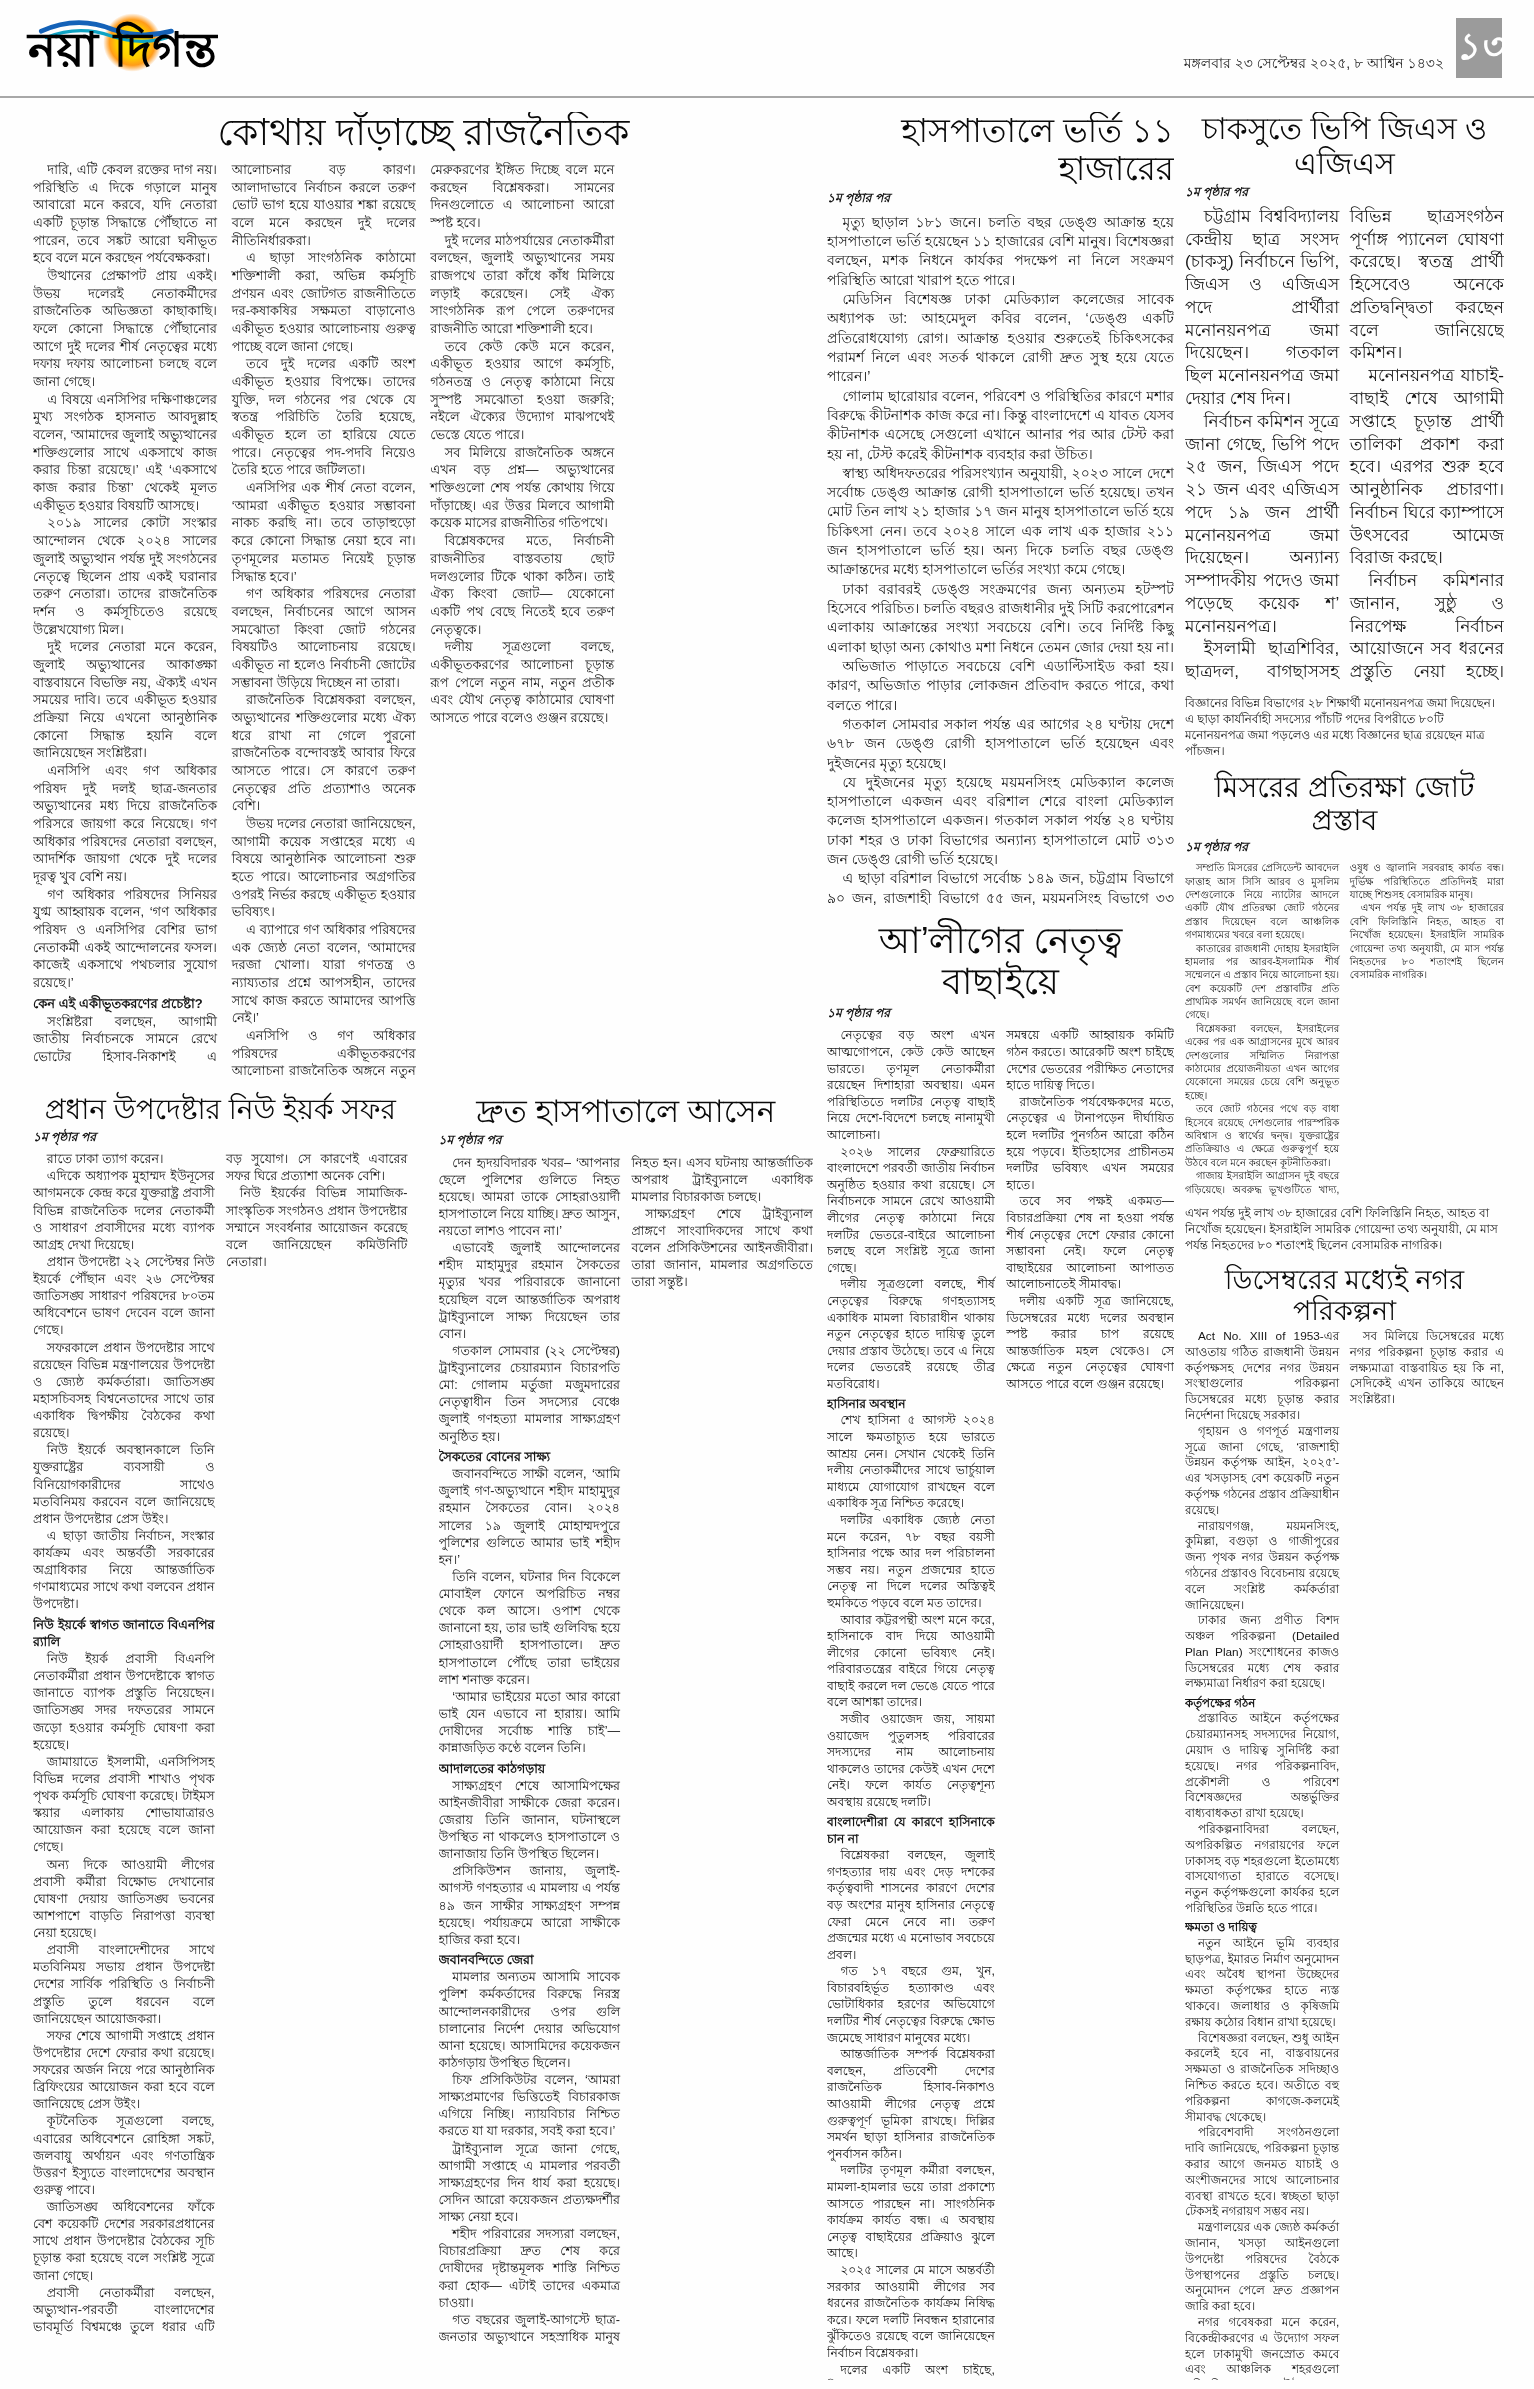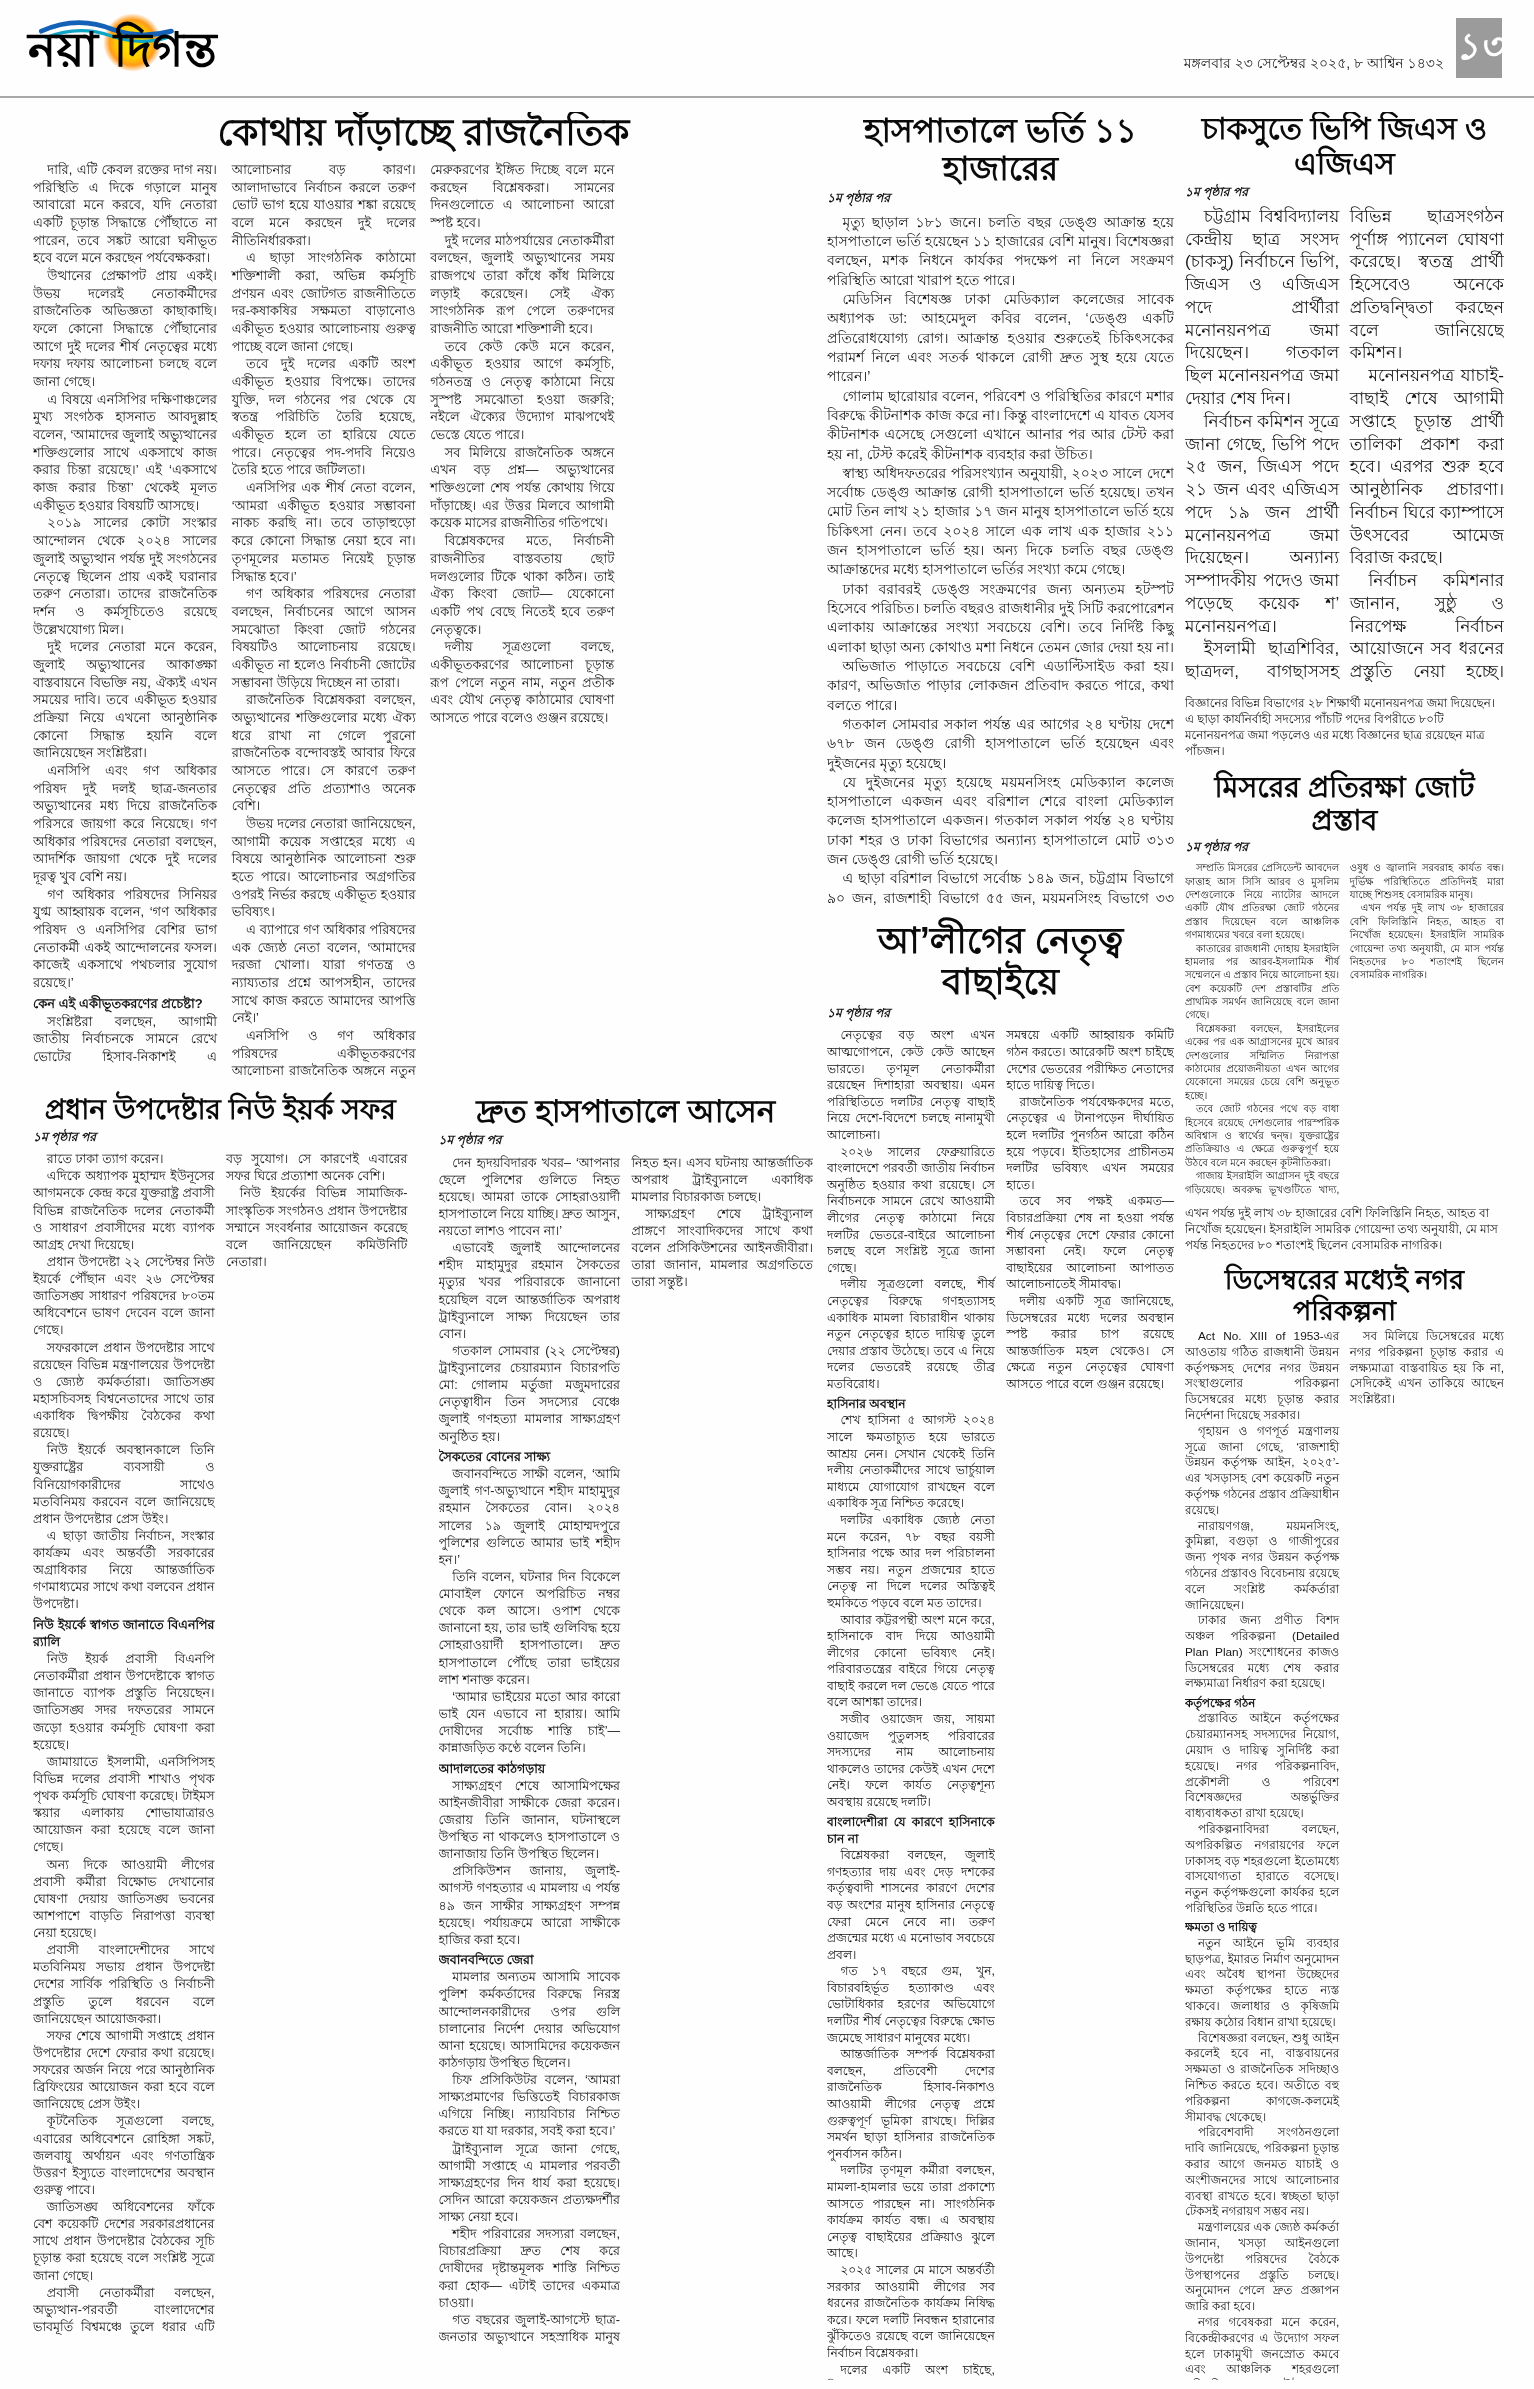--- a/index.html
+++ b/index.html
@@ -16,23 +16,23 @@
   .pagenum{position:absolute;right:33px;top:18px;width:46px;height:60px;background:#9b9b9b;
            color:#fff;font-family:"Liberation Serif","DejaVu Serif",serif;font-style:italic;
            font-weight:700;font-size:37px;display:flex;align-items:center;justify-content:center;}
   .rule{position:absolute;left:0;top:96px;width:100%;height:2.4px;background:#a8a8a8;}
   
   .zone{position:absolute;top:112px;height:2268px;overflow:hidden;}
   .zoneL{left:33px;width:780px;}
   .zoneM{left:827px;width:347px;}
   .zoneR{left:1185px;width:319px;}
   
-  h1,h2{margin:0;font-weight:700;color:#0a0a0a;text-align:center;line-height:1.15;}
+  h1,h2{margin:0;font-weight:400;color:#0a0a0a;text-align:center;line-height:1.15;}
   .hlA{font-size:37px;width:537px;margin:0 auto 6.5px 122px;}
-  .hlD{font-size:33px;margin-bottom:1.6px;}
+  .hlD{font-size:33px;margin-bottom:1.6px;text-align:right;}
   .hlE{font-size:36px;margin:13px 0 1.6px;}
   .hlF{font-size:30px;margin-bottom:1.6px;}
   .hlG{font-size:28.5px;margin:11.4px 0 1.6px;}
   .hlH{font-size:27px;margin:11.4px 0 1.6px;}
   .hlB{font-size:28px;margin-bottom:1.6px;}
   .hlC{font-size:31px;margin-bottom:1.6px;}
   .cont{font-weight:700;font-style:italic;font-size:12.2px;margin:1.6px 0 3.3px;}
   
   .body{text-align:justify;column-fill:auto;overflow:hidden;}
   .body p{margin:0;text-indent:1.1em;}

